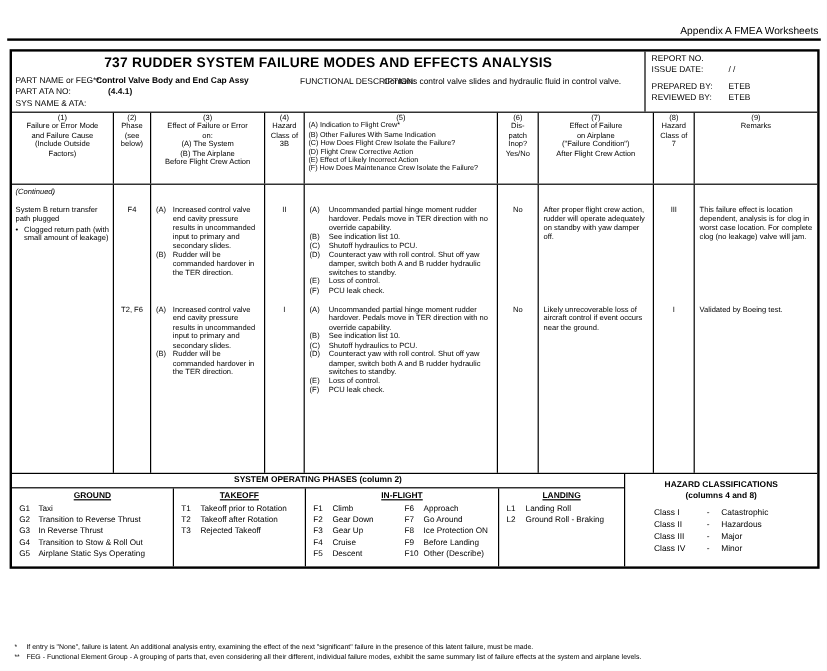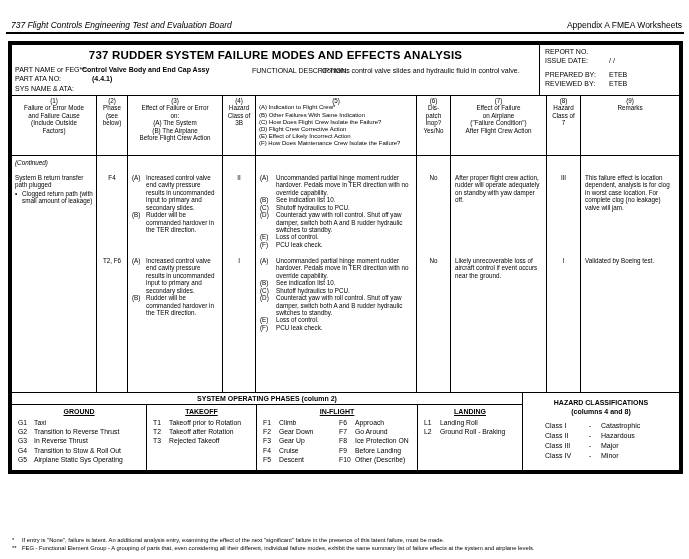--- a/index.html
+++ b/index.html
@@ -5,21 +5,21 @@
   * { margin:0; padding:0; box-sizing:border-box; }
   body { background:#e8e8e8; font-family:"Liberation Sans", sans-serif; }
   .page { position:relative; width:689px; height:559px; background:#ffffff; color:#000; overflow:hidden; }
 
   
   .hdr-left  { position:absolute; left:11px; top:20px; font-size:8.5px; font-style:italic; }
   .hdr-right { position:absolute; right:7px; top:20px; font-size:8.5px; }
   .hdr-rule  { position:absolute; left:6px; top:32px; width:678px; height:2px; background:#000; }
 
   
-  .wtable { position:absolute; left:8px; top:41px; width:675px; height:433px; border:4px solid #000000; display:flex; flex-direction:column; background:#fff; }
+  .wtable { position:absolute; left:8px; top:41px; width:675px; height:433px; border:2px solid #000000; display:flex; flex-direction:column; background:#fff; }
 
   
   .title-block { height:51px; display:flex; border-bottom:1px solid #000; }
   .tb-left { position:relative; width:527px; }
   .main-title { text-align:center; font-weight:bold; font-size:11.5px; padding-top:4px; letter-spacing:.2px; }
   .tb-left .fld { position:absolute; font-size:7px; white-space:nowrap; }
   .lbl-pn  { left:3px;  top:21px; }
   .val-pn  { left:70px; top:21px; font-weight:bold; }
   .lbl-ata { left:3px;  top:30px; }
   .val-ata { left:80px; top:30px; font-weight:bold; }
@@ -84,21 +84,20 @@
   
   .footnotes { position:absolute; left:12px; top:537px; right:8px; font-size:5.8px; line-height:1.3; }
   .fn { display:flex; }
   .fn-marker { width:10px; flex:none; }
 </style>
 </head>
 <body>
 
 <div class="page">
 
-  <div class="hdr-left">737 Flight Controls Engineering Test and Evaluation Board</div>
   <div class="hdr-right">Appendix A   FMEA Worksheets</div>
   <div class="hdr-rule"></div>
 
   <div class="wtable">
 
     <div class="title-block">
       <div class="tb-left">
         <div class="main-title">737 RUDDER SYSTEM FAILURE MODES AND EFFECTS ANALYSIS</div>
         <span class="fld lbl-pn">PART NAME or FEG**:</span>
         <span class="fld val-pn">Control Valve Body and End Cap Assy</span>

